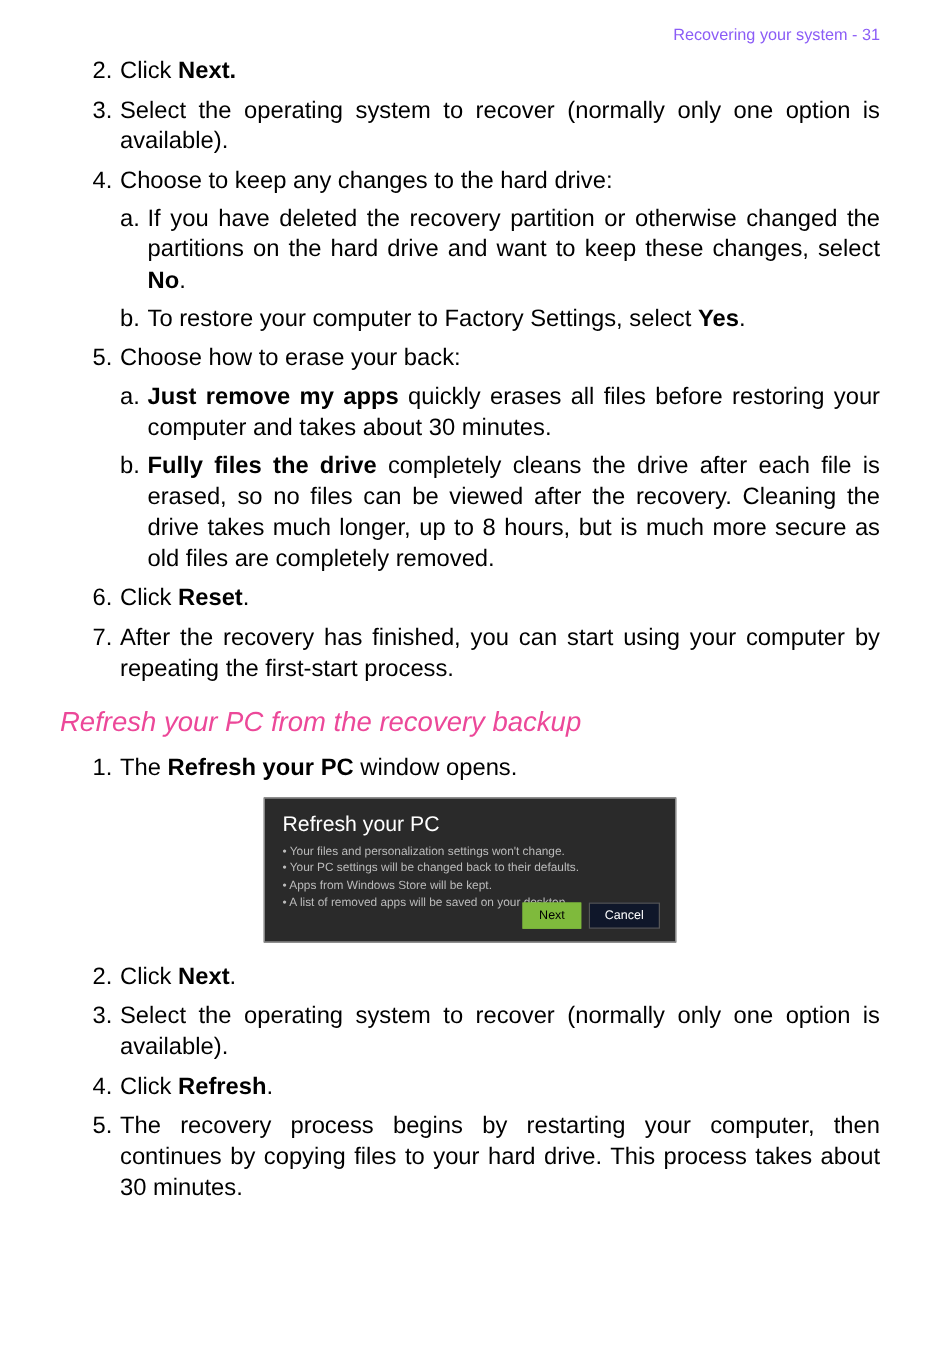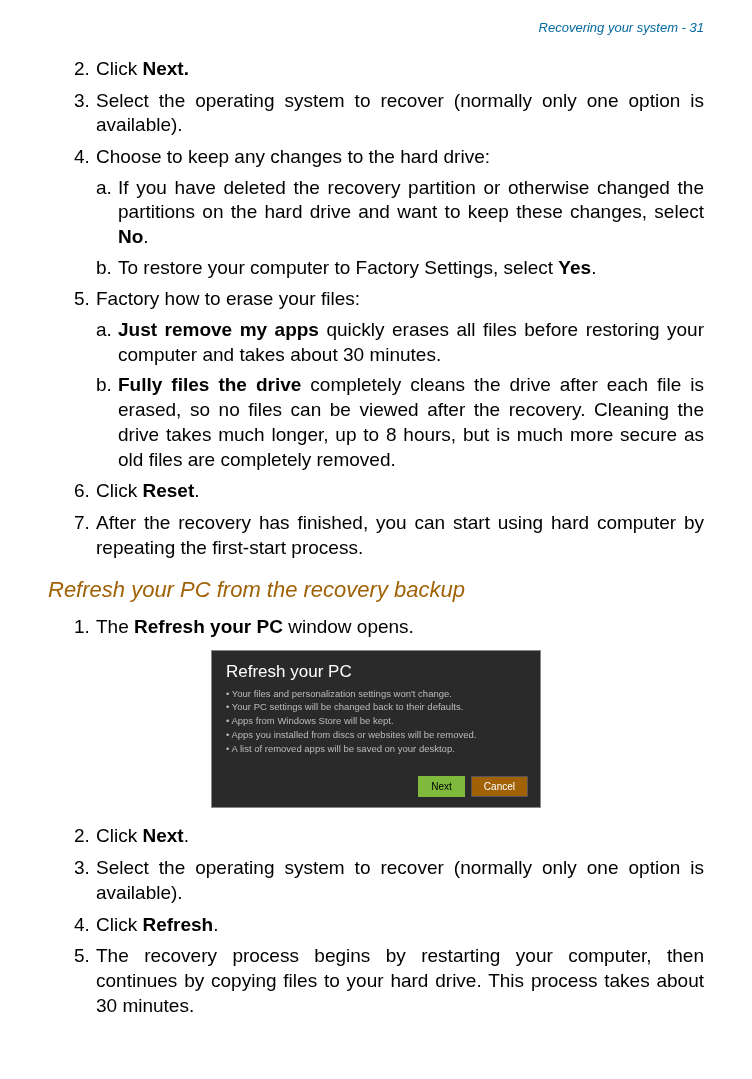--- a/index.html
+++ b/index.html
@@ -8,24 +8,23 @@
     height: 1079px;
     background: #fff;
     font-family: Arial, Helvetica, sans-serif;
     font-size: 19px;
     line-height: 1.3;
     color: #000;
     padding: 20px 48px 20px 48px;
   }
   .header {
     text-align: right;
-    font-style: italic;
     font-size: 13px;
-    color: #0369a1;
-    margin-bottom: 20px;
+    color: #8b5cf6;
+    margin-bottom: 8px;
   }
   .ol-top { list-style: none; }
   .ol-top > li {
     margin-bottom: 7px;
     text-align: justify;
     padding-left: 48px;
     position: relative;
   }
   .ol-top > li .num {
     position: absolute;
@@ -40,21 +39,21 @@
     position: relative;
   }
   .ol-sub > li .let {
     position: absolute;
     left: 0;
     top: 0;
   }
   .bold { font-weight: 700; }
   .section-title {
     font-style: italic;
-    color: #a16207;
+    color: #ec4899;
     font-size: 22px;
     margin: 16px 0 10px 0;
     font-weight: 400;
   }
   .figure-wrap {
     display: flex;
     justify-content: center;
     margin: 10px 0 16px 0;
   }
   .figure {
@@ -74,21 +73,21 @@
   }
   .figure .fig-sub {
     color: #ccc;
     font-size: 10px;
     margin-bottom: 6px;
   }
   .figure .fig-bullets {
     color: #bbb;
     font-size: 9.5px;
     line-height: 1.45;
-    margin-bottom: 40px;
+    margin-bottom: 11px;
   }
   .figure .fig-bullets div::before {
     content: "• ";
   }
   .fig-buttons {
     position: absolute;
     bottom: 10px;
     right: 12px;
     display: flex;
     gap: 6px;
@@ -98,21 +97,21 @@
     padding: 3px 12px;
     border: 1px solid #555;
     color: #fff;
   }
   .fig-btn.primary {
     background: #7fba3c;
     border-color: #7fba3c;
     color: #000;
   }
   .fig-btn.secondary {
-    background: #a16207;
+    background: #0f172a;
   }
 </style>
 </head>
 <body>
 
 <div class="header">Recovering your system - 31</div>
 
 <ul class="ol-top">
   <li>
     <span class="num">2.</span>
@@ -131,59 +130,58 @@
         <span>If you have deleted the recovery partition or otherwise changed the partitions on the hard drive and want to keep these changes, select </span><span class="bold">No</span><span>.</span>
       </li>
       <li>
         <span class="let">b.</span>
         <span>To restore your computer to Factory Settings, select </span><span class="bold">Yes</span><span>.</span>
       </li>
     </ul>
   </li>
   <li>
     <span class="num">5.</span>
-    <span>Factory how to erase your files:</span>
+    <span>Choose how to erase your back:</span>
     <ul class="ol-sub">
       <li>
         <span class="let">a.</span>
         <span class="bold">Just remove my apps</span><span> quickly erases all files before restoring your computer and takes about 30 minutes.</span>
       </li>
       <li>
         <span class="let">b.</span>
         <span class="bold">Fully files the drive</span><span> completely cleans the drive after each file is erased, so no files can be viewed after the recovery. Cleaning the drive takes much longer, up to 8 hours, but is much more secure as old files are completely removed.</span>
       </li>
     </ul>
   </li>
   <li>
     <span class="num">6.</span>
     <span>Click </span><span class="bold">Reset</span><span>.</span>
   </li>
   <li>
     <span class="num">7.</span>
-    <span>After the recovery has finished, you can start using hard computer by repeating the first-start process.</span>
+    <span>After the recovery has finished, you can start using your computer by repeating the first-start process.</span>
   </li>
 </ul>
 
 <div class="section-title">Refresh your PC from the recovery backup</div>
 
 <ul class="ol-top">
   <li>
     <span class="num">1.</span>
     <span>The </span><span class="bold">Refresh your PC</span><span> window opens.</span>
   </li>
 </ul>
 
 <div class="figure-wrap">
   <div class="figure">
     <div class="fig-title">Refresh your PC</div>
     <div class="fig-bullets">
       <div>Your files and personalization settings won't change.</div>
       <div>Your PC settings will be changed back to their defaults.</div>
       <div>Apps from Windows Store will be kept.</div>
-      <div>Apps you installed from discs or websites will be removed.</div>
       <div>A list of removed apps will be saved on your desktop.</div>
     </div>
     <div class="fig-buttons">
       <div class="fig-btn primary">Next</div>
       <div class="fig-btn secondary">Cancel</div>
     </div>
   </div>
 </div>
 
 <ul class="ol-top">

